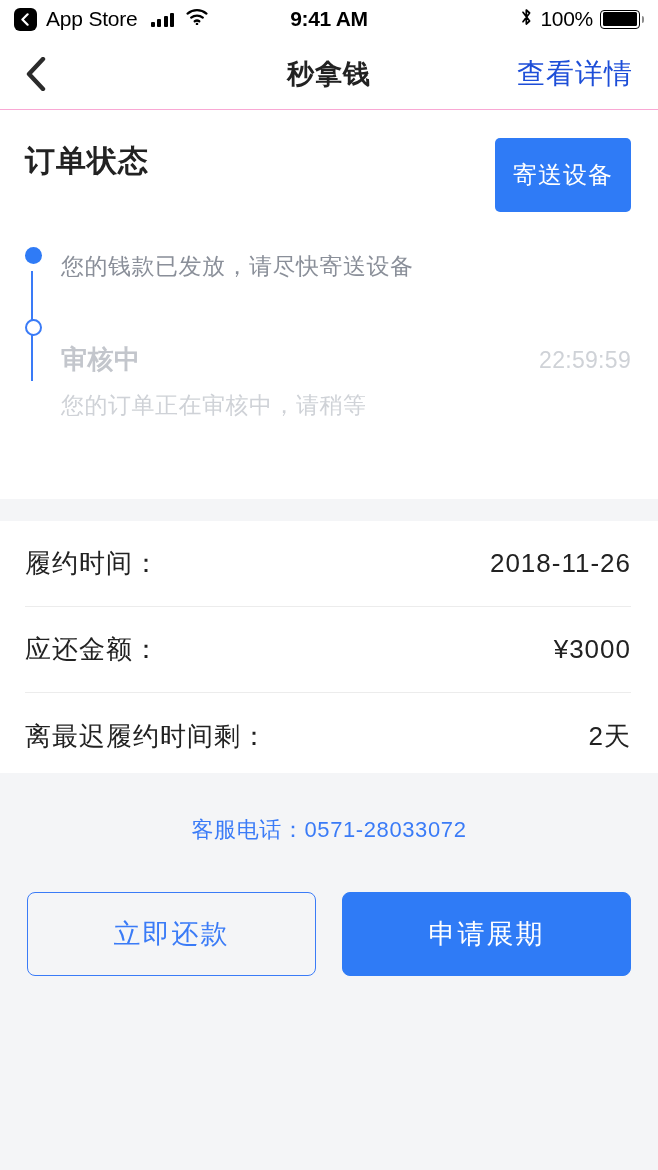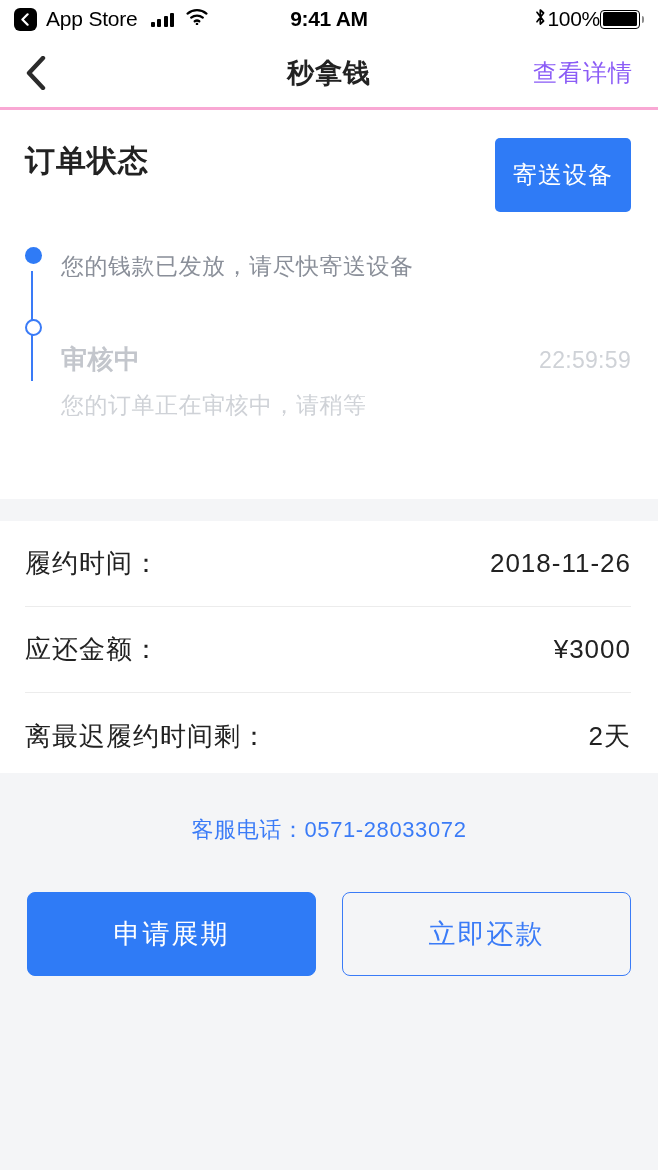--- a/index.html
+++ b/index.html
@@ -31,45 +31,45 @@
   .signal i:nth-child(3){height:11px;}
   .signal i:nth-child(4){height:14px;}
   .wifi { margin-left:3px; }
   .sb-center {
     position:absolute; left:0; right:0; top:0; height:38px;
     display:flex; align-items:center; justify-content:center;
     font-size:21px; font-weight:700; color:#000; letter-spacing:-0.3px;
     pointer-events:none;
   }
   .sb-right {
-    margin-left:auto; display:flex; align-items:center; position:relative; z-index:2;
+    margin-left:auto; display:flex; align-items:center; gap:7px; position:relative; z-index:2;
   }
   .sb-batt-text { font-size:21px; color:#000; letter-spacing:-0.3px; }
   .battery { display:flex; align-items:center; }
   .batt-body {
     width:40px; height:19px; border:1.6px solid #000; border-radius:4px;
     padding:1.8px; display:flex; align-items:stretch;
   }
   .batt-fill { background:#000; border-radius:1.5px; width:100%; }
   .batt-cap { width:2.5px; height:7px; background:#000; border-radius:0 2px 2px 0; margin-left:1.5px; opacity:.45; }
 
   
   .navbar {
     position:relative; height:72px; width:100%;
     display:flex; align-items:center; padding:0 25px; background:#ffffff;
-    border-bottom:3px solid #f9a8d4;
+    border-bottom:1px solid #f9a8d4;
   }
   .nav-back { width:40px; height:46px; display:flex; align-items:center; }
   .nav-title {
     position:absolute; left:0; right:0; text-align:center;
     font-size:27px; font-weight:700; color:#222; letter-spacing:1px;
     pointer-events:none;
   }
   .nav-action {
-    margin-left:auto; font-size:24px; color:#8b5cf6; letter-spacing:1px; position:relative; z-index:2;
+    margin-left:auto; font-size:28px; color:#1d4ed8; letter-spacing:1px; position:relative; z-index:2;
   }
 
   
   .card { background:#fff; }
   .status-head {
     display:flex; align-items:flex-start; justify-content:space-between;
     padding:28px 27px 0 25px;
   }
   .status-title { font-size:30px; font-weight:700; color:#222; letter-spacing:1px; line-height:1; padding-top:8px; }
   .send-btn {
@@ -225,18 +225,18 @@
     </div>
     <div class="detail-row">
       <span class="detail-label">离最迟履约时间剩：</span>
       <span class="detail-value">2天</span>
     </div>
   </div>
 
   <div class="footer">
     <div class="hotline">客服电话：0571-28033072</div>
     <div class="actions">
+      <div class="btn btn-outline">立即还款</div>
       <div class="btn btn-primary">申请展期</div>
-      <div class="btn btn-outline">立即还款</div>
     </div>
   </div>
 
 </div>
 
 </body></html>

